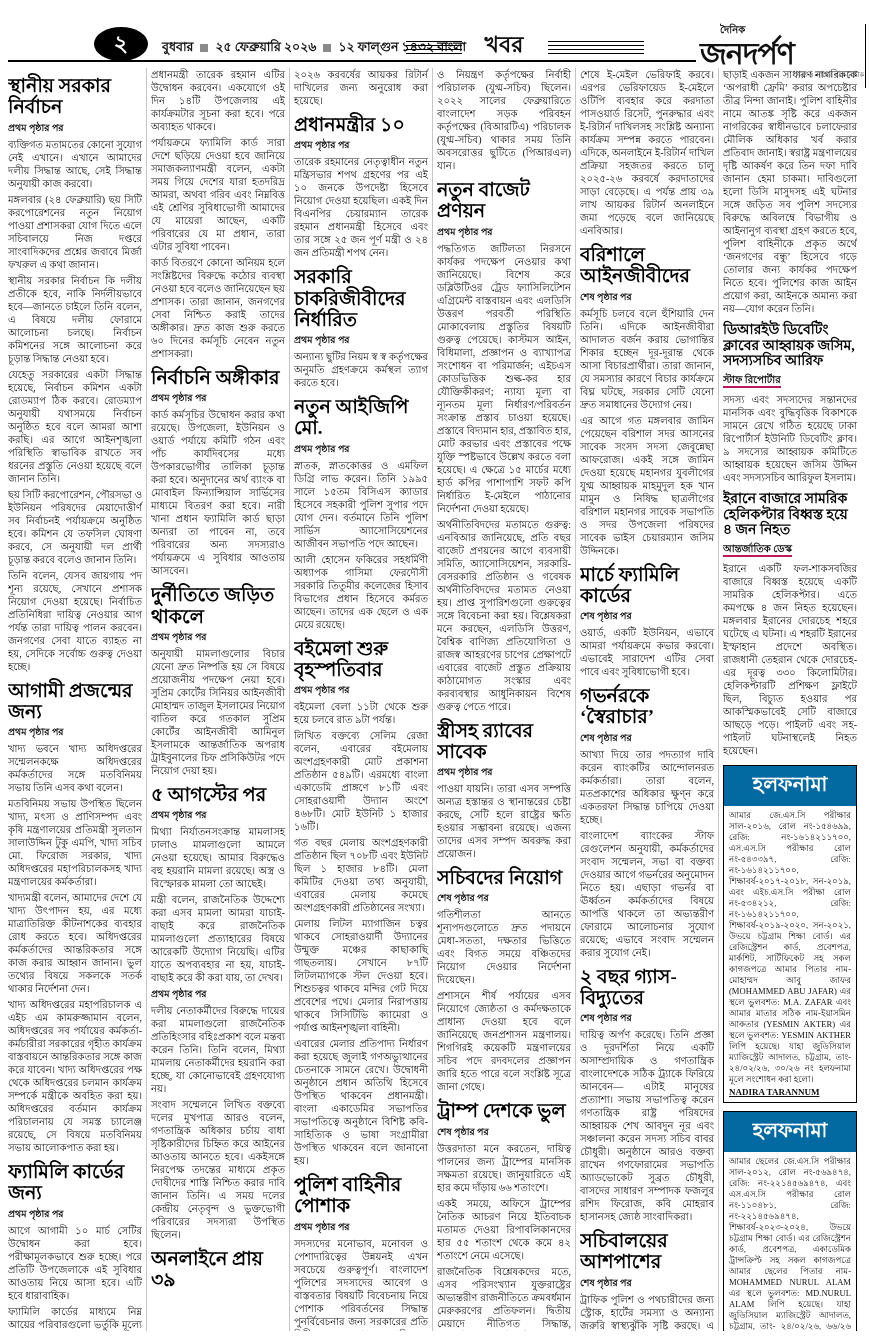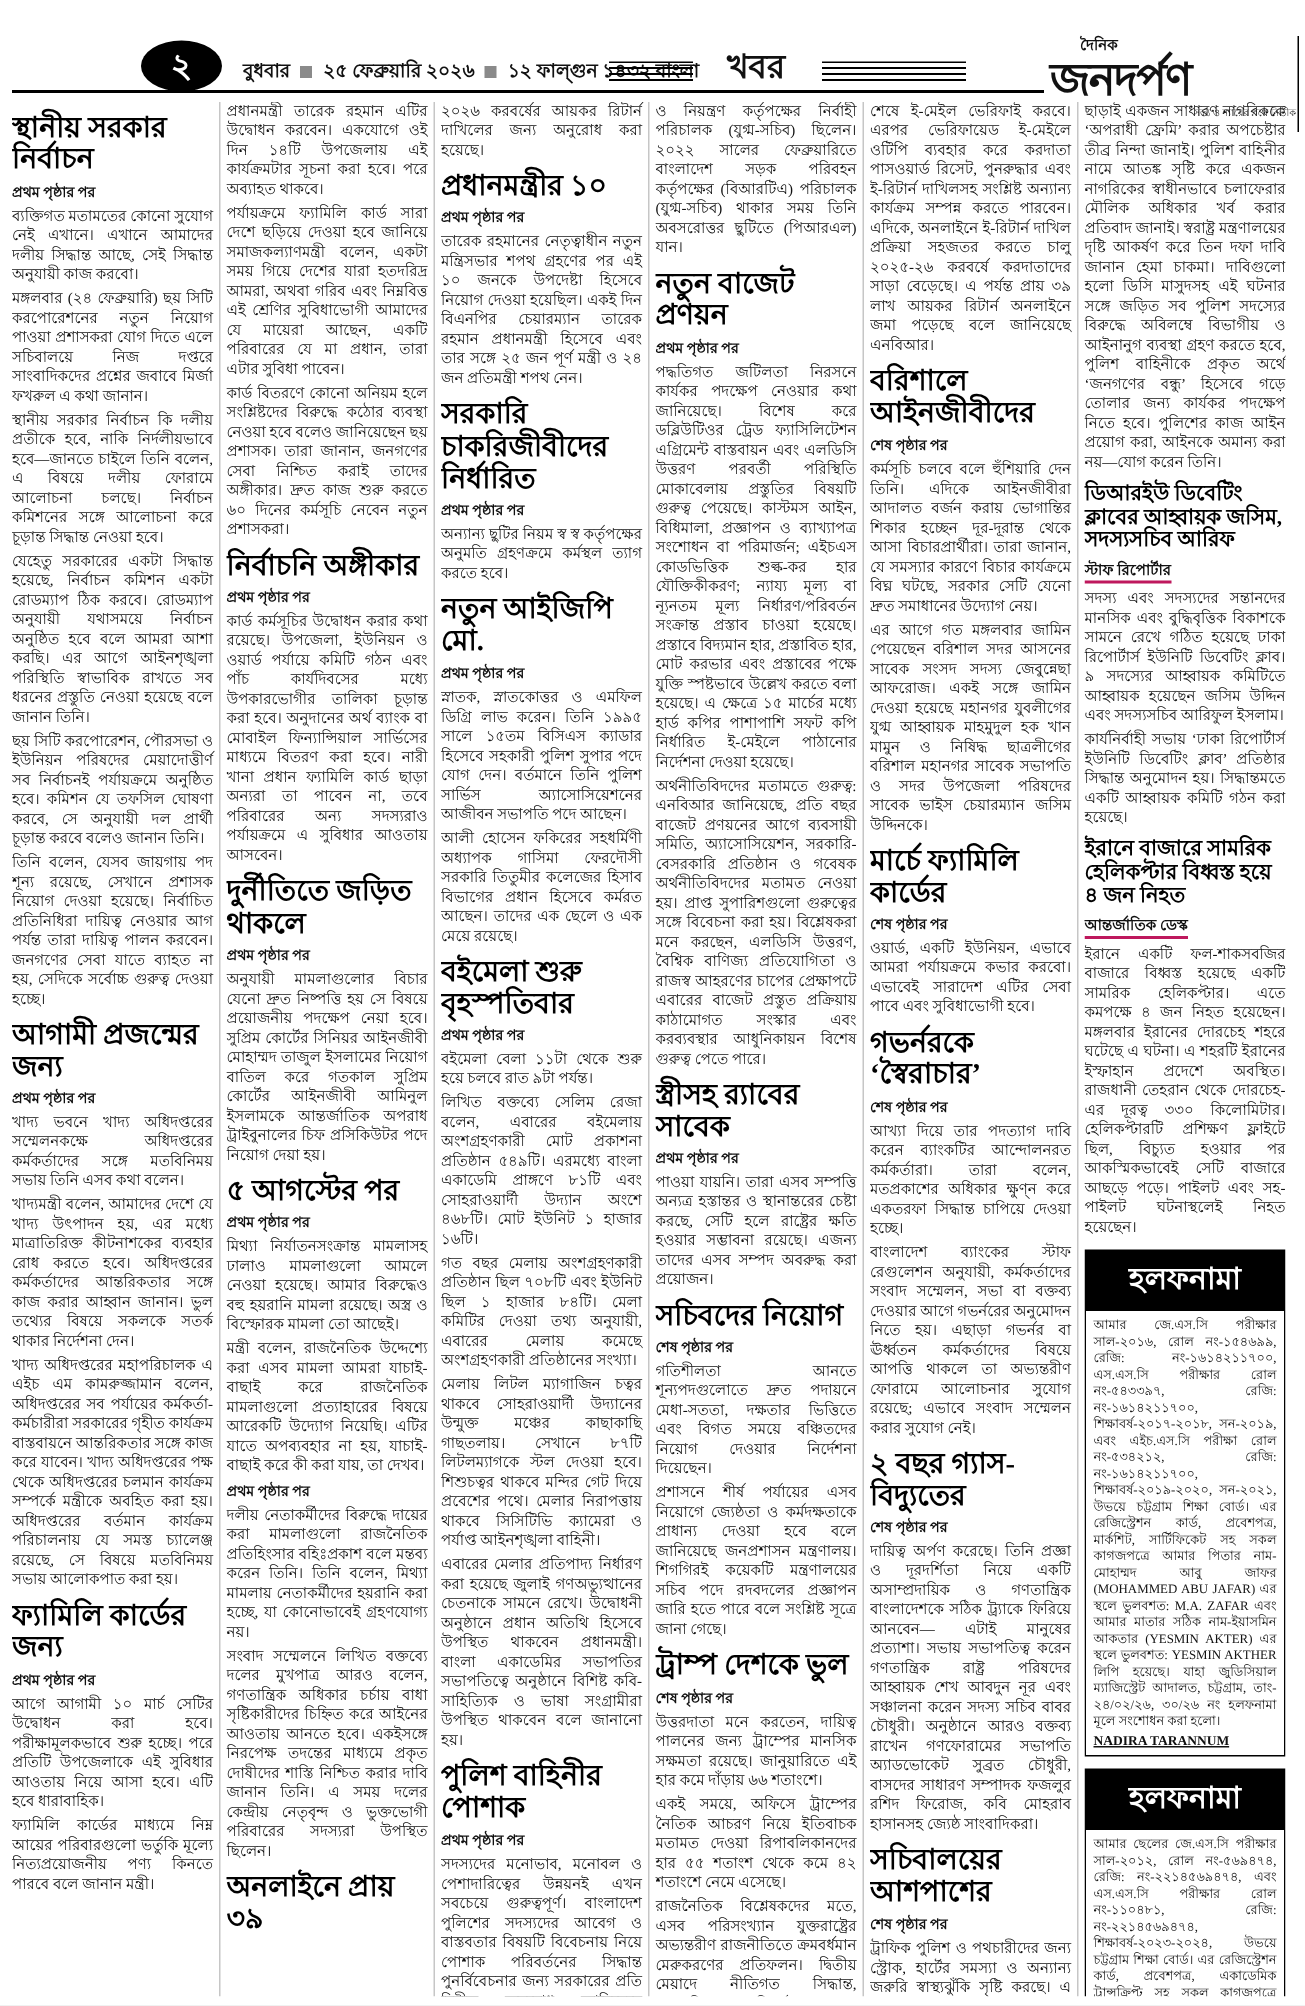--- a/index.html
+++ b/index.html
@@ -26,21 +26,21 @@
   .column{width:134px;padding-right:4px;margin-right:4px;border-right:1px solid #c6c6c6;overflow:hidden;}
   .column:last-child{border-right:none;margin-right:0;padding-right:0;}
   .hl{font-size:19px;line-height:1.12;font-weight:bold;margin:7px 0 3px 0;color:#000;}
   .hl.sm{font-size:14px;}
   .cont{font-size:9.5px;font-weight:bold;margin:0 0 2px 0;}
   .byline{font-size:10px;font-weight:bold;margin:2px 0 4px 0;}
   .byline span{border-bottom:2px solid #be185d;padding-bottom:1px;}
   .column p.body{font-size:10px;line-height:13px;text-align:justify;margin:0 0 3px 0;}
   
   .noticebox{border:1.5px solid #000;margin:8px 0 6px 0;padding:0 0 5px 0;}
-  .noticebox .banner{background:#000000;color:#fff;font-size:20px;font-weight:bold;text-align:center;
+  .noticebox .banner{background:#0369a1;color:#fff;font-size:20px;font-weight:bold;text-align:center;
                      padding:3px 0 4px 0;margin:0 0 4px 0;}
   .noticebox .nbody{font-size:8.6px;line-height:11px;text-align:justify;padding:0 5px;}
   .noticebox .sig{font-size:9px;font-weight:bold;padding:2px 5px 0 5px;text-decoration:underline;}
 </style>
 </head>
 <body>
 
 <div class="page">
 
   <div class="pagenum">২</div>
@@ -68,20 +68,21 @@
         <div class="cont">প্রথম পৃষ্ঠার পর</div>
         <p class="body">ব্যক্তিগত মতামতের কোনো সুযোগ নেই এখানে। এখানে আমাদের দলীয় সিদ্ধান্ত আছে, সেই সিদ্ধান্ত অনুযায়ী কাজ করবো।</p>
         <p class="body">মঙ্গলবার (২৪ ফেব্রুয়ারি) ছয় সিটি করপোরেশনের নতুন নিয়োগ পাওয়া প্রশাসকরা যোগ দিতে এলে সচিবালয়ে নিজ দপ্তরে সাংবাদিকদের প্রশ্নের জবাবে মির্জা ফখরুল এ কথা জানান।</p>
         <p class="body">স্থানীয় সরকার নির্বাচন কি দলীয় প্রতীকে হবে, নাকি নির্দলীয়ভাবে হবে—জানতে চাইলে তিনি বলেন, এ বিষয়ে দলীয় ফোরামে আলোচনা চলছে। নির্বাচন কমিশনের সঙ্গে আলোচনা করে চূড়ান্ত সিদ্ধান্ত নেওয়া হবে।</p>
         <p class="body">যেহেতু সরকারের একটা সিদ্ধান্ত হয়েছে, নির্বাচন কমিশন একটা রোডম্যাপ ঠিক করবে। রোডম্যাপ অনুযায়ী যথাসময়ে নির্বাচন অনুষ্ঠিত হবে বলে আমরা আশা করছি। এর আগে আইনশৃঙ্খলা পরিস্থিতি স্বাভাবিক রাখতে সব ধরনের প্রস্তুতি নেওয়া হয়েছে বলে জানান তিনি।</p>
         <p class="body">ছয় সিটি করপোরেশন, পৌরসভা ও ইউনিয়ন পরিষদের মেয়াদোত্তীর্ণ সব নির্বাচনই পর্যায়ক্রমে অনুষ্ঠিত হবে। কমিশন যে তফসিল ঘোষণা করবে, সে অনুযায়ী দল প্রার্থী চূড়ান্ত করবে বলেও জানান তিনি।</p>
         <p class="body">তিনি বলেন, যেসব জায়গায় পদ শূন্য রয়েছে, সেখানে প্রশাসক নিয়োগ দেওয়া হয়েছে। নির্বাচিত প্রতিনিধিরা দায়িত্ব নেওয়ার আগ পর্যন্ত তারা দায়িত্ব পালন করবেন। জনগণের সেবা যাতে ব্যাহত না হয়, সেদিকে সর্বোচ্চ গুরুত্ব দেওয়া হচ্ছে।</p>
         <div class="hl">আগামী প্রজন্মের জন্য</div>
         <div class="cont">প্রথম পৃষ্ঠার পর</div>
         <p class="body">খাদ্য ভবনে খাদ্য অধিদপ্তরের সম্মেলনকক্ষে অধিদপ্তরের কর্মকর্তাদের সঙ্গে মতবিনিময় সভায় তিনি এসব কথা বলেন।</p>
+        <p class="body">মতবিনিময় সভায় উপস্থিত ছিলেন খাদ্য, মৎস্য ও প্রাণিসম্পদ এবং কৃষি মন্ত্রণালয়ের প্রতিমন্ত্রী সুলতান সালাউদ্দিন টুকু এমপি, খাদ্য সচিব মো. ফিরোজ সরকার, খাদ্য অধিদপ্তরের মহাপরিচালকসহ খাদ্য মন্ত্রণালয়ের কর্মকর্তারা।</p>
         <p class="body">খাদ্যমন্ত্রী বলেন, আমাদের দেশে যে খাদ্য উৎপাদন হয়, এর মধ্যে মাত্রাতিরিক্ত কীটনাশকের ব্যবহার রোধ করতে হবে। অধিদপ্তরের কর্মকর্তাদের আন্তরিকতার সঙ্গে কাজ করার আহ্বান জানান। ভুল তথ্যের বিষয়ে সকলকে সতর্ক থাকার নির্দেশনা দেন।</p>
         <p class="body">খাদ্য অধিদপ্তরের মহাপরিচালক এ এইচ এম কামরুজ্জামান বলেন, অধিদপ্তরের সব পর্যায়ের কর্মকর্তা-কর্মচারীরা সরকারের গৃহীত কার্যক্রম বাস্তবায়নে আন্তরিকতার সঙ্গে কাজ করে যাবেন। খাদ্য অধিদপ্তরের পক্ষ থেকে অধিদপ্তরের চলমান কার্যক্রম সম্পর্কে মন্ত্রীকে অবহিত করা হয়। অধিদপ্তরের বর্তমান কার্যক্রম পরিচালনায় যে সমস্ত চ্যালেঞ্জ রয়েছে, সে বিষয়ে মতবিনিময় সভায় আলোকপাত করা হয়।</p>
         <div class="hl">ফ্যামিলি কার্ডের জন্য</div>
         <div class="cont">প্রথম পৃষ্ঠার পর</div>
         <p class="body">আগে আগামী ১০ মার্চ সেটির উদ্বোধন করা হবে। পরীক্ষামূলকভাবে শুরু হচ্ছে। পরে প্রতিটি উপজেলাকে এই সুবিধার আওতায় নিয়ে আসা হবে। এটি হবে ধারাবাহিক।</p>
         <p class="body">ফ্যামিলি কার্ডের মাধ্যমে নিম্ন আয়ের পরিবারগুলো ভর্তুকি মূল্যে নিত্যপ্রয়োজনীয় পণ্য কিনতে পারবে বলে জানান মন্ত্রী।</p>
       </div>
       <div class="column">
         <p class="body">প্রধানমন্ত্রী তারেক রহমান এটির উদ্বোধন করবেন। একযোগে ওই দিন ১৪টি উপজেলায় এই কার্যক্রমটার সূচনা করা হবে। পরে অব্যাহত থাকবে।</p>
         <p class="body">পর্যায়ক্রমে ফ্যামিলি কার্ড সারা দেশে ছড়িয়ে দেওয়া হবে জানিয়ে সমাজকল্যাণমন্ত্রী বলেন, একটা সময় গিয়ে দেশের যারা হতদরিদ্র আমরা, অথবা গরিব এবং নিম্নবিত্ত এই শ্রেণির সুবিধাভোগী আমাদের যে মায়েরা আছেন, একটি পরিবারের যে মা প্রধান, তারা এটার সুবিধা পাবেন।</p>
@@ -161,21 +162,20 @@
         <p class="body">দায়িত্ব অর্পণ করেছে। তিনি প্রজ্ঞা ও দূরদর্শিতা নিয়ে একটি অসাম্প্রদায়িক ও গণতান্ত্রিক বাংলাদেশকে সঠিক ট্র্যাকে ফিরিয়ে আনবেন— এটাই মানুষের প্রত্যাশা। সভায় সভাপতিত্ব করেন গণতান্ত্রিক রাষ্ট্র পরিষদের আহ্বায়ক শেখ আবদুন নূর এবং সঞ্চালনা করেন সদস্য সচিব বাবর চৌধুরী। অনুষ্ঠানে আরও বক্তব্য রাখেন গণফোরামের সভাপতি অ্যাডভোকেট সুব্রত চৌধুরী, বাসদের সাধারণ সম্পাদক ফজলুর রশিদ ফিরোজ, কবি মোহরাব হাসানসহ জ্যেষ্ঠ সাংবাদিকরা।</p>
         <div class="hl">সচিবালয়ের আশপাশের</div>
         <div class="cont">শেষ পৃষ্ঠার পর</div>
         <p class="body">ট্রাফিক পুলিশ ও পথচারীদের জন্য স্ট্রোক, হার্টের সমস্যা ও অন্যান্য জরুরি স্বাস্থ্যঝুঁকি সৃষ্টি করছে। এ বিষয়ে সচেতনতা বাড়ানো ও ব্যাপক প্রচারের জন্য স্বরাষ্ট্র মন্ত্রণালয়ের এক পত্রের মাধ্যমে অনুরোধ করা হয়েছে।</p>
       </div>
       <div class="column">
         <p class="body">ছাড়াই একজন সাধারণ নাগরিককে ‘অপরাধী ফ্রেমি’ করার অপচেষ্টার তীব্র নিন্দা জানাই। পুলিশ বাহিনীর নামে আতঙ্ক সৃষ্টি করে একজন নাগরিকের স্বাধীনভাবে চলাফেরার মৌলিক অধিকার খর্ব করার প্রতিবাদ জানাই। স্বরাষ্ট্র মন্ত্রণালয়ের দৃষ্টি আকর্ষণ করে তিন দফা দাবি জানান হেমা চাকমা। দাবিগুলো হলো ডিসি মাসুদসহ এই ঘটনার সঙ্গে জড়িত সব পুলিশ সদস্যের বিরুদ্ধে অবিলম্বে বিভাগীয় ও আইনানুগ ব্যবস্থা গ্রহণ করতে হবে, পুলিশ বাহিনীকে প্রকৃত অর্থে ‘জনগণের বন্ধু’ হিসেবে গড়ে তোলার জন্য কার্যকর পদক্ষেপ নিতে হবে। পুলিশের কাজ আইন প্রয়োগ করা, আইনকে অমান্য করা নয়—যোগ করেন তিনি।</p>
         <div class="hl sm">ডিআরইউ ডিবেটিং ক্লাবের আহ্বায়ক জসিম, সদস্যসচিব আরিফ</div>
         <div class="byline"><span>স্টাফ রিপোর্টার</span></div>
         <p class="body">সদস্য এবং সদস্যদের সন্তানদের মানসিক এবং বুদ্ধিবৃত্তিক বিকাশকে সামনে রেখে গঠিত হয়েছে ঢাকা রিপোর্টার্স ইউনিটি ডিবেটিং ক্লাব। ৯ সদস্যের আহ্বায়ক কমিটিতে আহ্বায়ক হয়েছেন জসিম উদ্দিন এবং সদস্যসচিব আরিফুল ইসলাম।</p>
-        <p class="body">কার্যনির্বাহী সভায় ‘ঢাকা রিপোর্টার্স ইউনিটি ডিবেটিং ক্লাব’ প্রতিষ্ঠার সিদ্ধান্ত অনুমোদন হয়। সিদ্ধান্তমতে একটি আহ্বায়ক কমিটি গঠন করা হয়েছে।</p>
         <div class="hl sm">ইরানে বাজারে সামরিক হেলিকপ্টার বিধ্বস্ত হয়ে ৪ জন নিহত</div>
         <div class="byline"><span>আন্তর্জাতিক ডেস্ক</span></div>
         <p class="body">ইরানে একটি ফল-শাকসবজির বাজারে বিধ্বস্ত হয়েছে একটি সামরিক হেলিকপ্টার। এতে কমপক্ষে ৪ জন নিহত হয়েছেন। মঙ্গলবার ইরানের দোরচেহ শহরে ঘটেছে এ ঘটনা। এ শহরটি ইরানের ইস্ফাহান প্রদেশে অবস্থিত। রাজধানী তেহরান থেকে দোরচেহ-এর দূরত্ব ৩৩০ কিলোমিটার। হেলিকপ্টারটি প্রশিক্ষণ ফ্লাইটে ছিল, বিচ্যুত হওয়ার পর আকস্মিকভাবেই সেটি বাজারে আছড়ে পড়ে। পাইলট এবং সহ-পাইলট ঘটনাস্থলেই নিহত হয়েছেন।</p>
         <div class="noticebox">
           <div class="banner">হলফনামা</div>
           <div class="nbody">আমার জে.এস.সি পরীক্ষার সাল-২০১৬, রোল নং-১৫৪৬৯৯, রেজি: নং-১৬১৪২১১৭০০, এস.এস.সি পরীক্ষার রোল নং-৫৪৩৩৯৭, রেজি: নং-১৬১৪২১১৭০০, শিক্ষাবর্ষ-২০১৭-২০১৮, সন-২০১৯, এবং এইচ.এস.সি পরীক্ষা রোল নং-৫৩৪২১২, রেজি: নং-১৬১৪২১১৭০০, শিক্ষাবর্ষ-২০১৯-২০২০, সন-২০২১, উভয়ে চট্টগ্রাম শিক্ষা বোর্ড। এর রেজিস্ট্রেশন কার্ড, প্রবেশপত্র, মার্কশিট, সার্টিফিকেট সহ সকল কাগজপত্রে আমার পিতার নাম-মোহাম্মদ আবু জাফর (MOHAMMED ABU JAFAR) এর স্থলে ভুলবশত: M.A. ZAFAR এবং আমার মাতার সঠিক নাম-ইয়াসমিন আকতার (YESMIN AKTER) এর স্থলে ভুলবশত: YESMIN AKTHER লিপি হয়েছে। যাহা জুডিসিয়াল ম্যাজিস্ট্রেট আদালত, চট্টগ্রাম, তাং- ২৪/০২/২৬, ৩০/২৬ নং হলফনামা মূলে সংশোধন করা হলো।</div>
           <div class="sig">NADIRA TARANNUM</div>
         </div>
         <div class="noticebox">
           <div class="banner">হলফনামা</div>

